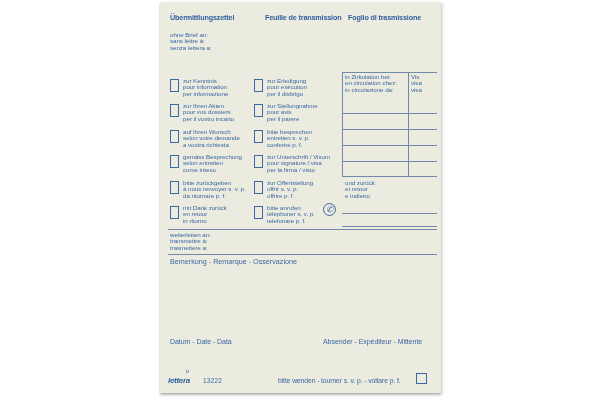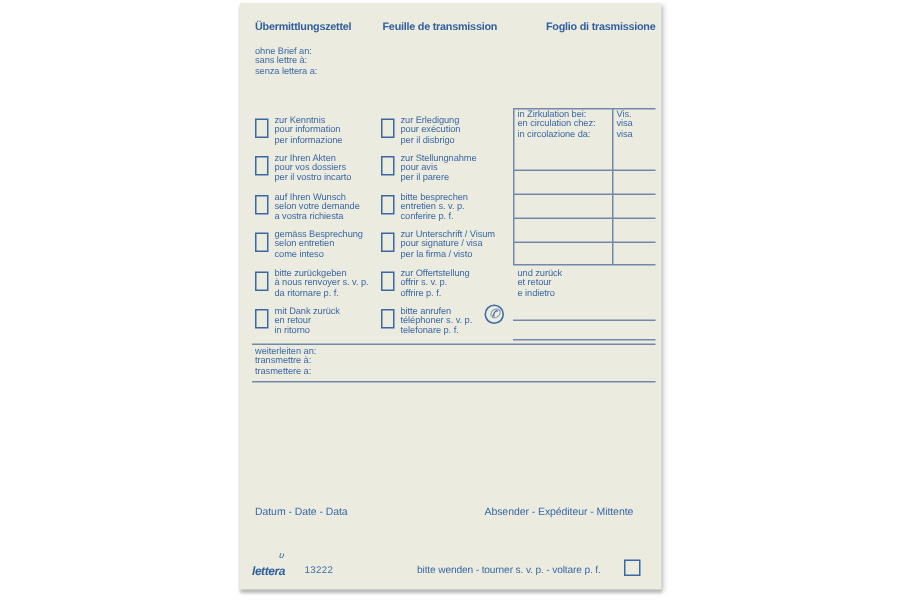--- a/index.html
+++ b/index.html
@@ -60,22 +60,22 @@
     border-radius:50%;box-sizing:border-box;color:var(--ink);
     font-size:8.5px;line-height:11px;text-align:center;font-style:italic;
   }
 </style>
 </head>
 <body>
 
 <div class="paper">
 
   <div class="abs title" style="left:10px;top:11px">Übermittlungszettel</div>
-  <div class="abs title" style="left:95px;top:11px">Feuille de transmission</div>
-  <div class="abs title" style="left:204px;top:11px">Foglio di trasmissione</div>
+  <div class="abs title" style="left:105px;top:11px">Feuille de transmission</div>
+  <div class="abs title" style="left:188px;top:11px">Foglio di trasmissione</div>
 
   <div class="abs small" style="left:10px;top:30px">ohne Brief an:
 sans lettre à:
 senza lettera a:</div>
 
   <div class="opt c1" style="top:76px">
     <span class="cb"></span>
     <div class="small">zur Kenntnis
 pour information
 per informazione</div>
@@ -167,20 +167,21 @@
 et retour
 e indietro</div>
   <div class="hline" style="left:182px;top:211px;width:95px"></div>
   <div class="hline" style="left:182px;top:224px;width:95px"></div>
 
   <div class="hline" style="left:8px;top:227px;width:269px"></div>
   <div class="abs small" style="left:10px;top:230px">weiterleiten an:
 transmettre à:
 trasmettere a:</div>
   <div class="hline" style="left:8px;top:252px;width:269px"></div>
+  <div class="abs remark" style="left:10px;top:255px">Bemerkung - Remarque - Osservazione</div>
 
   <div class="abs label7" style="left:10px;top:336px">Datum - Date - Data</div>
   <div class="abs label7" style="left:163px;top:336px">Absender - Expéditeur - Mittente</div>
 
   <div class="brand-mark" style="left:26px;top:366px">ʋ</div>
   <div class="abs brand" style="left:8px;top:374px">lettera</div>
   <div class="abs formnum" style="left:43px;top:375px">13222</div>
   <div class="abs turnover" style="left:118px;top:375px">bitte wenden - tourner s. v. p. - voltare p. f.</div>
   <div class="footer-cb" style="left:256px;top:371px"></div>
 

